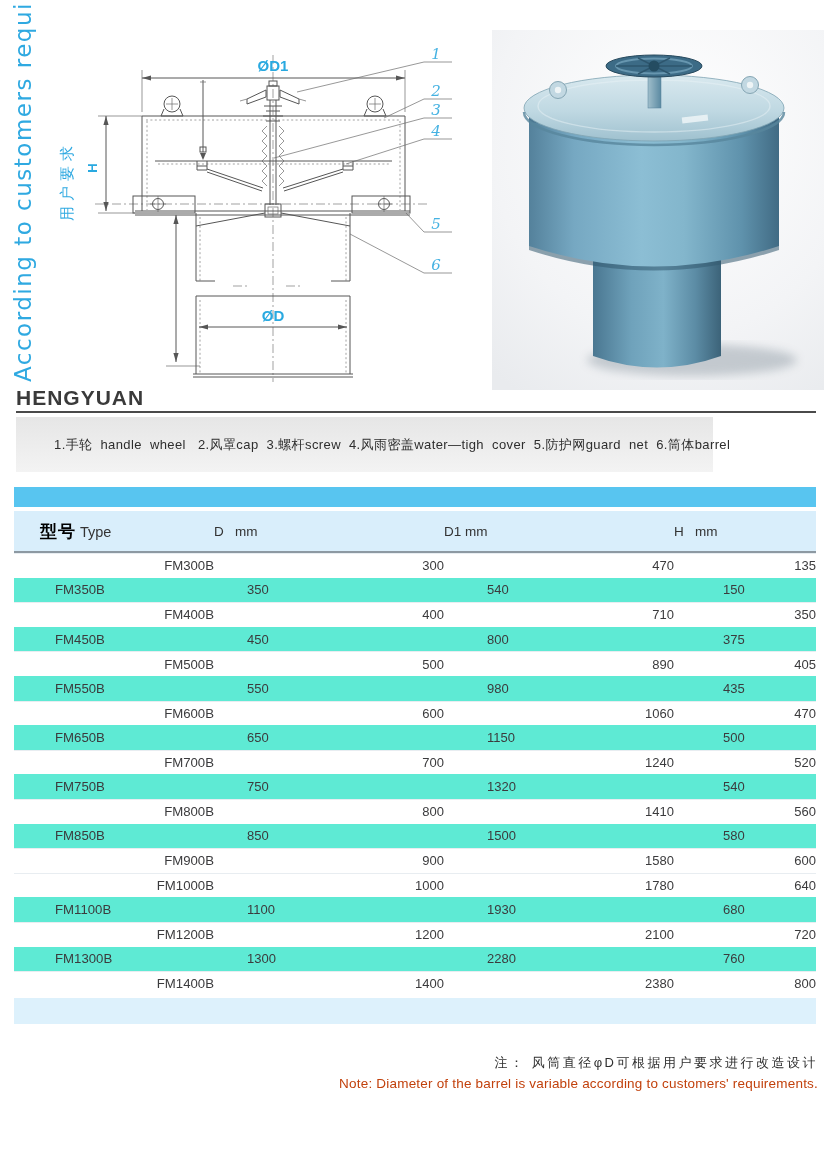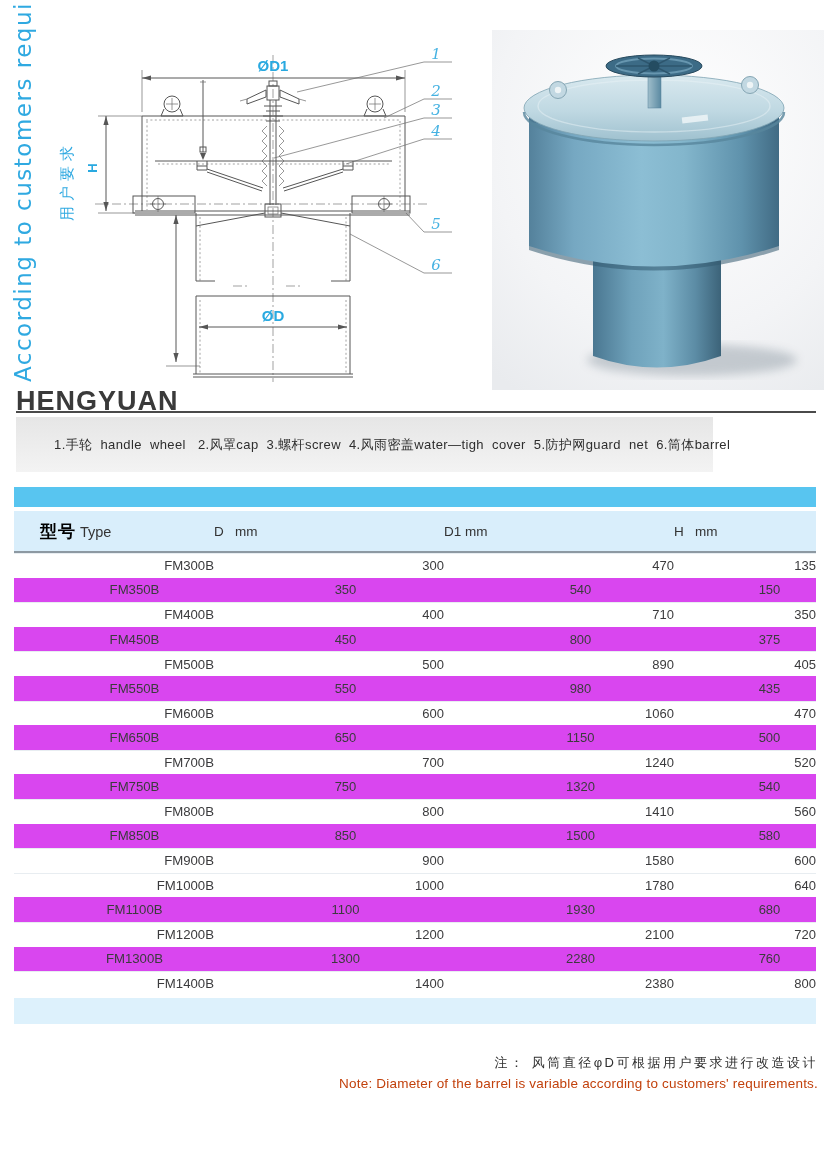--- a/index.html
+++ b/index.html
@@ -14,21 +14,21 @@
     color:#2fa9e1;
   }
   .vtext.en { left:10px; top:382px; font-size:23px; letter-spacing:1.5px; font-family:"DejaVu Sans", sans-serif; }
   .vtext.cn { left:58px; top:221px; font-size:15px; letter-spacing:5px; }
   svg.drawing { position:absolute; left:85px; top:28px; width:392px; height:362px; }
   .photo {
     position:absolute; left:492px; top:30px; width:332px; height:360px;
   }
   .photo svg { width:100%; height:100%; display:block; }
   .brand {
-    position:absolute; left:16px; top:386px; font-size:27px; font-weight:700;
+    position:absolute; left:16px; top:386px; font-size:21px; font-weight:700;
     color:#3a3a3a; letter-spacing:1px;
   }
   .rule { position:absolute; left:16px; top:411px; width:800px; height:2px; background:#4a4a4a; }
   .legend {
     position:absolute; left:16px; top:417px; width:697px; height:55px;
     background:linear-gradient(180deg,#e6e6e6,#f3f3f3);
     display:flex; align-items:center; padding-left:38px;
     font-size:13px; color:#2e2e2e; letter-spacing:0.4px; white-space:pre;
   }
   .band { position:absolute; left:14px; top:487px; width:802px; height:20px; background:#58c5f0; }
@@ -39,21 +39,21 @@
   }
   .t-head .c1 { padding-left:26px; }
   .t-head .cn-lbl { color:#000000; font-size:17px; font-weight:700; letter-spacing:1px; }
   .t-head .en-lbl { font-size:14.5px; margin-left:4px; }
   .pre { white-space:pre; }
   .c1 { width:200px; }
   .c2 { width:230px; }
   .c3 { width:230px; }
   .c4 { width:142px; }
   .t-row { height:24.6px; display:flex; align-items:center; font-size:13px; color:#3b3b3d; }
-  .t-row.alt { background:#d946ef;text-align:center; }
+  .t-row.alt { background:#5eead4; }
   .t-row.norm { border-top:1px solid #e8edf1;text-align:right; }
   .t-row .c1 { padding-left:41px; font-size:13.2px; }
   .t-row .c2 { padding-left:33px; }
   .t-row .c3 { padding-left:43px; }
   .t-row .c4 { padding-left:49px; }
   .t-foot { height:26px; margin-top:2px; background:#ddf1fc; }
   .note { position:absolute; left:0; top:1054px; width:818px; text-align:right; }
   .note-cn { font-size:13px; color:#2f2f2f; letter-spacing:2.5px; }
   .note-en { font-size:13.5px; color:#c2410c; margin-top:4px; letter-spacing:0.2px; }
   

